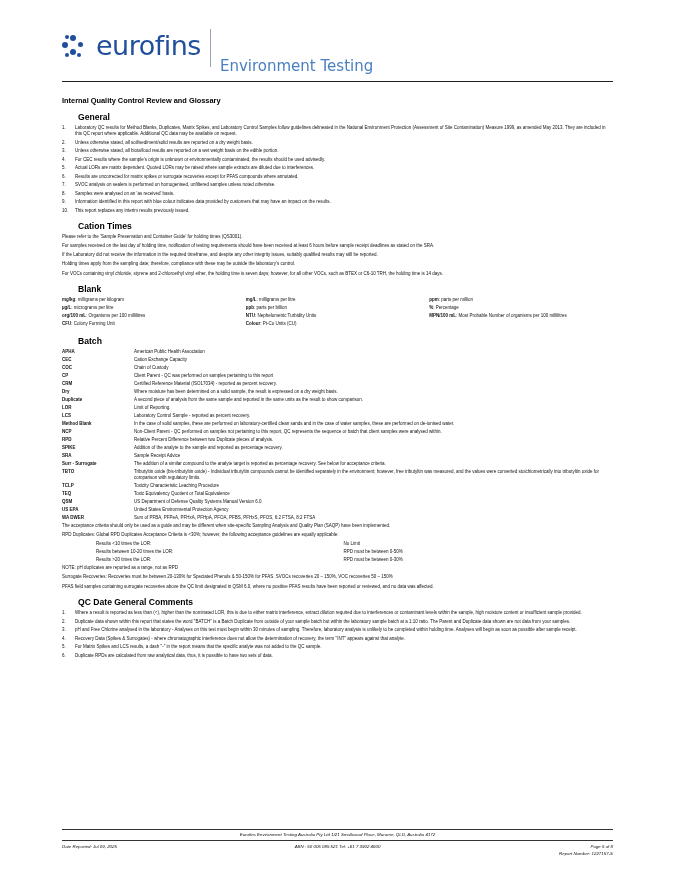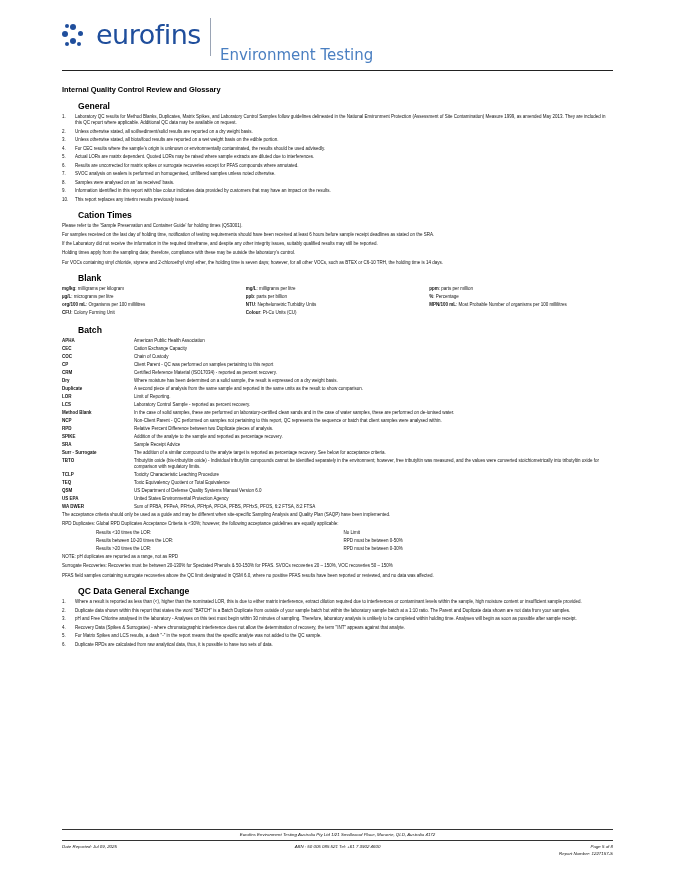--- a/index.html
+++ b/index.html
@@ -2,21 +2,21 @@
 <html><head>
 <meta charset="utf-8">
 <style>
   html,body{margin:0;padding:0;background:#b8b8b8;}
   body{font-family:"Liberation Sans", sans-serif;}
   .page{
     width:675px;height:875px;background:#fff;margin:0 auto;position:relative;
     box-sizing:border-box;overflow:hidden;
   }
   .inner{
-    position:absolute;left:62px;top:18px;width:551px;
+    position:absolute;left:62px;top:29px;width:551px;
   }
   
   .logo-row{display:flex;align-items:flex-start;height:48px;margin-bottom:4px;}
   .logo-mark{width:30px;height:30px;position:relative;margin-top:4px;margin-right:4px;}
   .dot{position:absolute;border-radius:50%;background:#1f4e9c;}
   .logo-word{
     font-size:27px;color:#1f4e9c;letter-spacing:-0.5px;line-height:30px;
     margin-top:2px;font-family:"DejaVu Sans", sans-serif;font-weight:400;
   }
   .logo-div{width:1px;background:#9aa4b5;height:38px;margin:0 9px;}
@@ -221,21 +221,21 @@
       <div class="qc-right">RPD must be between 0-50%</div>
     </div>
     <div class="qc-row">
       <div class="qc-left">Results &gt;20 times the LOR:</div>
       <div class="qc-right">RPD must be between 0-30%</div>
     </div>
     <p class="para">NOTE: pH duplicates are reported as a range, not as RPD</p>
     <p class="para">Surrogate Recoveries: Recoveries must be between 20-130% for Speciated Phenols &amp; 50-150% for PFAS.  SVOCs recoveries 20 – 150%, VOC recoveries 50 – 150%</p>
     <p class="para">PFAS field samples containing surrogate recoveries above the QC limit designated in QSM 6.0, where no positive PFAS results have been reported or reviewed, and no data was affected.</p>
 
-    <h2 class="sec">QC Data General Exchange</h2>
+    <h2 class="sec">QC Date General Comments</h2>
     <ul class="general-list">
       <li><span class="num">1.</span><span>Where a result is reported as less than (&lt;), higher than the nominated LOR, this is due to either matrix interference, extract dilution required due to interferences or contaminant levels within the sample, high moisture content or insufficient sample provided.</span></li>
       <li><span class="num">2.</span><span>Duplicate data shown within this report that states the word "BATCH" is a Batch Duplicate from outside of your sample batch but within the laboratory sample batch at a 1:10 ratio. The Parent and Duplicate data shown are not data from your samples.</span></li>
       <li><span class="num">3.</span><span>pH and Free Chlorine analysed in the laboratory - Analyses on this test must begin within 30 minutes of sampling. Therefore, laboratory analysis is unlikely to be completed within holding time. Analyses will begin as soon as possible after sample receipt.</span></li>
       <li><span class="num">4.</span><span>Recovery Data (Spikes &amp; Surrogates) - where chromatographic interference does not allow the determination of recovery, the term "INT" appears against that analyte.</span></li>
       <li><span class="num">5.</span><span>For Matrix Spikes and LCS results, a dash "-" in the report means that the specific analyte was not added to the QC sample.</span></li>
       <li><span class="num">6.</span><span>Duplicate RPDs are calculated from raw analytical data, thus, it is possible to have two sets of data.</span></li>
     </ul>
   </div>
 

